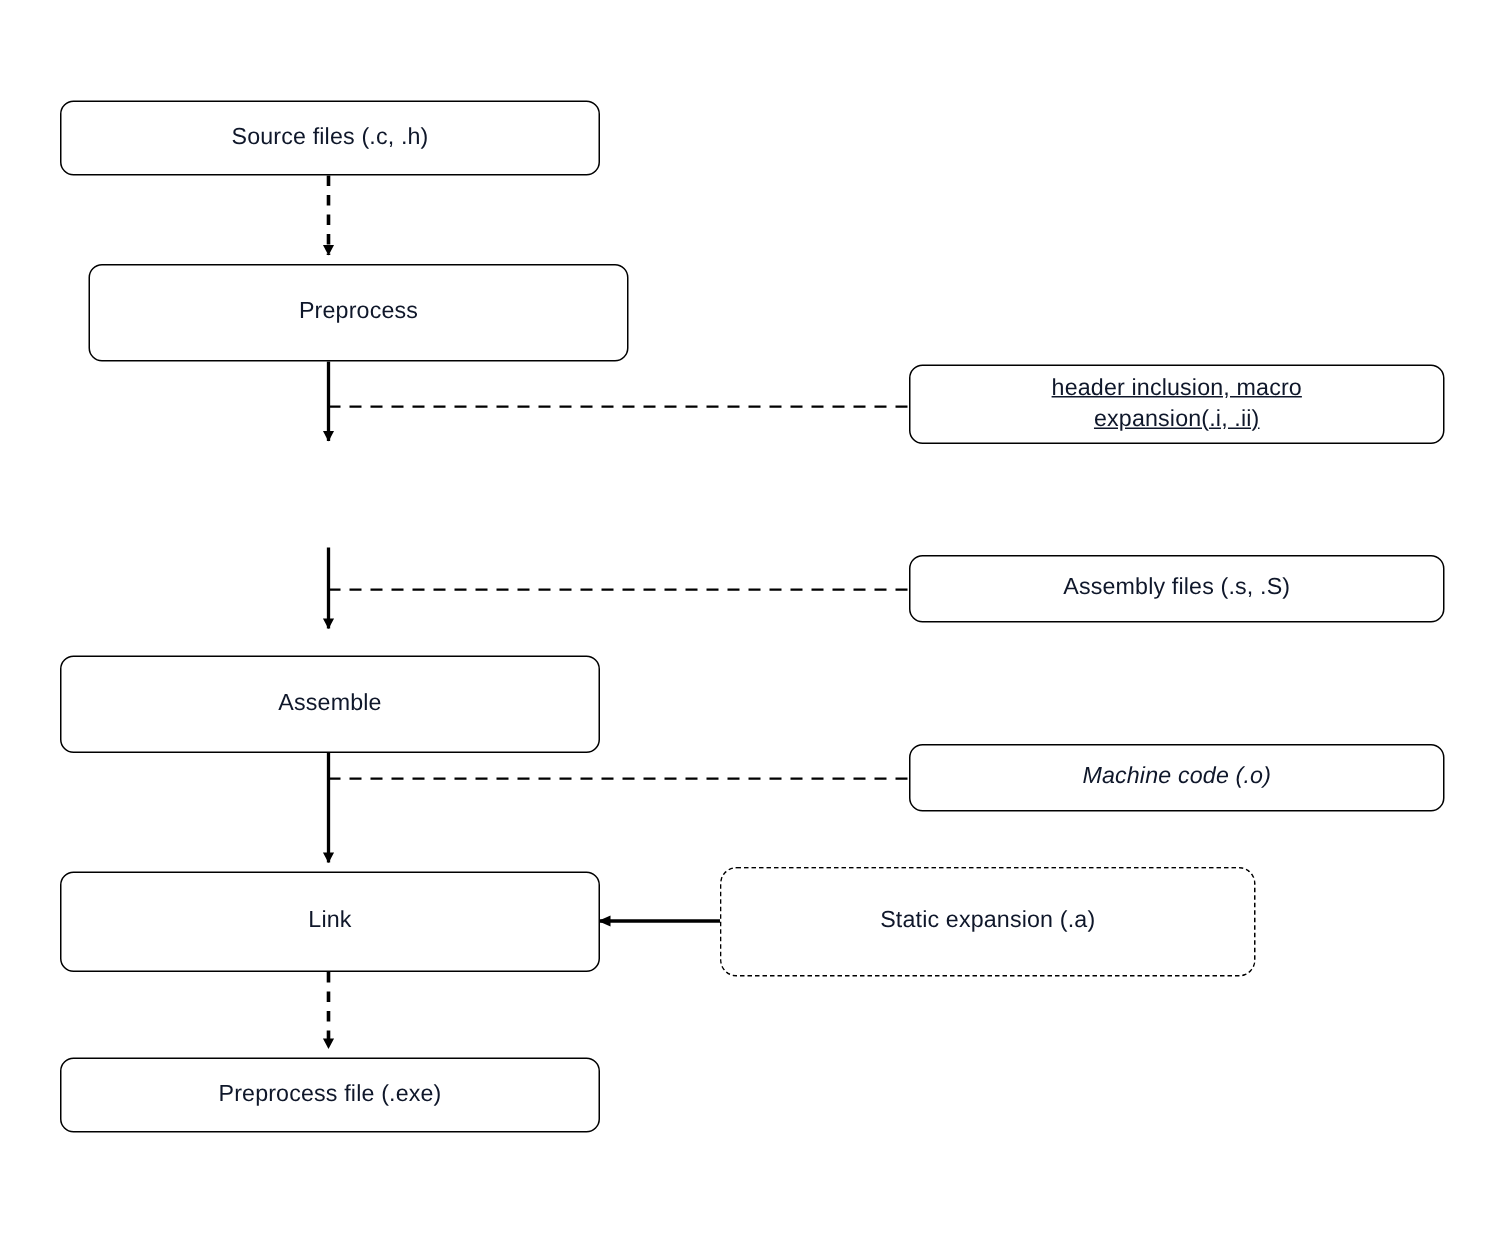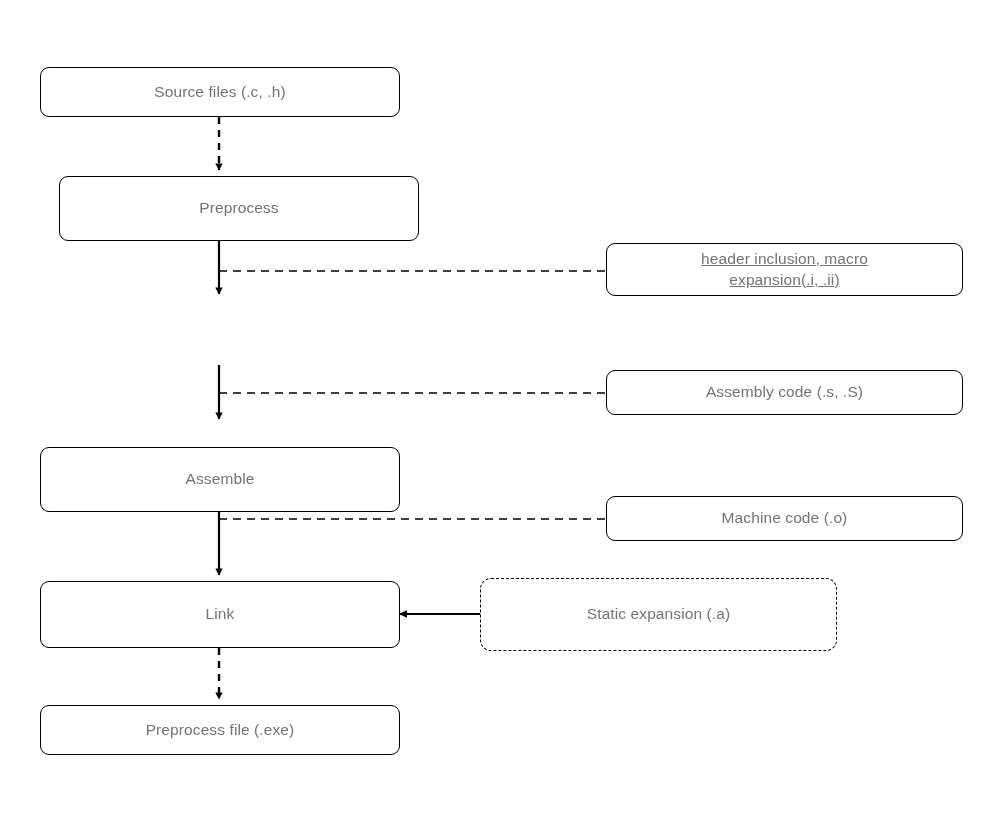--- a/index.html
+++ b/index.html
@@ -24,21 +24,21 @@
     box-sizing: border-box;
     display: flex;
     align-items: center;
     justify-content: center;
     text-align: center;
     background: #ffffff;
     border: 1.5px solid #000000;
     border-radius: 9px;
     font-size: 15.5px;
     line-height: 1.35;
-    color: #737373;
+    color: #0f172a;
     letter-spacing: 0.1px;
     padding: 2px 8px;
   }
   .node.dashed {
     border-style: dashed;
     border-width: 1.5px;
     border-radius: 11px;
   }
   .node-label {
     display: block;
@@ -85,37 +85,37 @@
     <line x1="219" y1="393" x2="606" y2="393" stroke="#000000" stroke-width="1.5" stroke-dasharray="8,6"></line>
     <line x1="219" y1="519" x2="606" y2="519" stroke="#000000" stroke-width="1.5" stroke-dasharray="8,6"></line>
   </svg>
 
   <div class="node" style="left: 40px; top: 67px; width: 360px; height: 50px;">
     <span class="node-label">Source files (.c, .h)</span>
   </div>
   <div class="node" style="left: 40px; top: 176px; width: 360px; height: 65px; margin-left: 19px;">
     <span class="node-label">Preprocess</span>
   </div>
-  <div class="node" style="left: 40px; top: 447px; width: 360px; height: 65px; align-items: center;">
+  <div class="node" style="left: 40px; top: 437px; width: 360px; height: 65px; align-items: center;">
     <span class="node-label">Assemble</span>
   </div>
   <div class="node" style="left: 40px; top: 581px; width: 360px; height: 67px; align-items: center;">
     <span class="node-label">Link</span>
   </div>
   <div class="node" style="left: 40px; top: 705px; width: 360px; height: 50px;">
     <span class="node-label">Preprocess file (.exe)</span>
   </div>
 
   <div class="node" style="left: 606px; top: 243px; width: 357px; height: 53px; text-decoration: underline;">
     <span class="node-label">header inclusion, macro
 expansion(.i, .ii)</span>
   </div>
   <div class="node" style="left: 606px; top: 370px; width: 357px; height: 45px;">
-    <span class="node-label">Assembly code (.s, .S)</span>
+    <span class="node-label">Assembly files (.s, .S)</span>
   </div>
-  <div class="node" style="left: 606px; top: 496px; width: 357px; height: 45px;">
+  <div class="node" style="left: 606px; top: 496px; width: 357px; height: 45px; font-style: italic;">
     <span class="node-label">Machine code (.o)</span>
   </div>
   <div class="node dashed" style="left: 480px; top: 578px; width: 357px; height: 73px;">
     <span class="node-label">Static expansion (.a)</span>
   </div>
 
 </div>
 
 </body></html>

